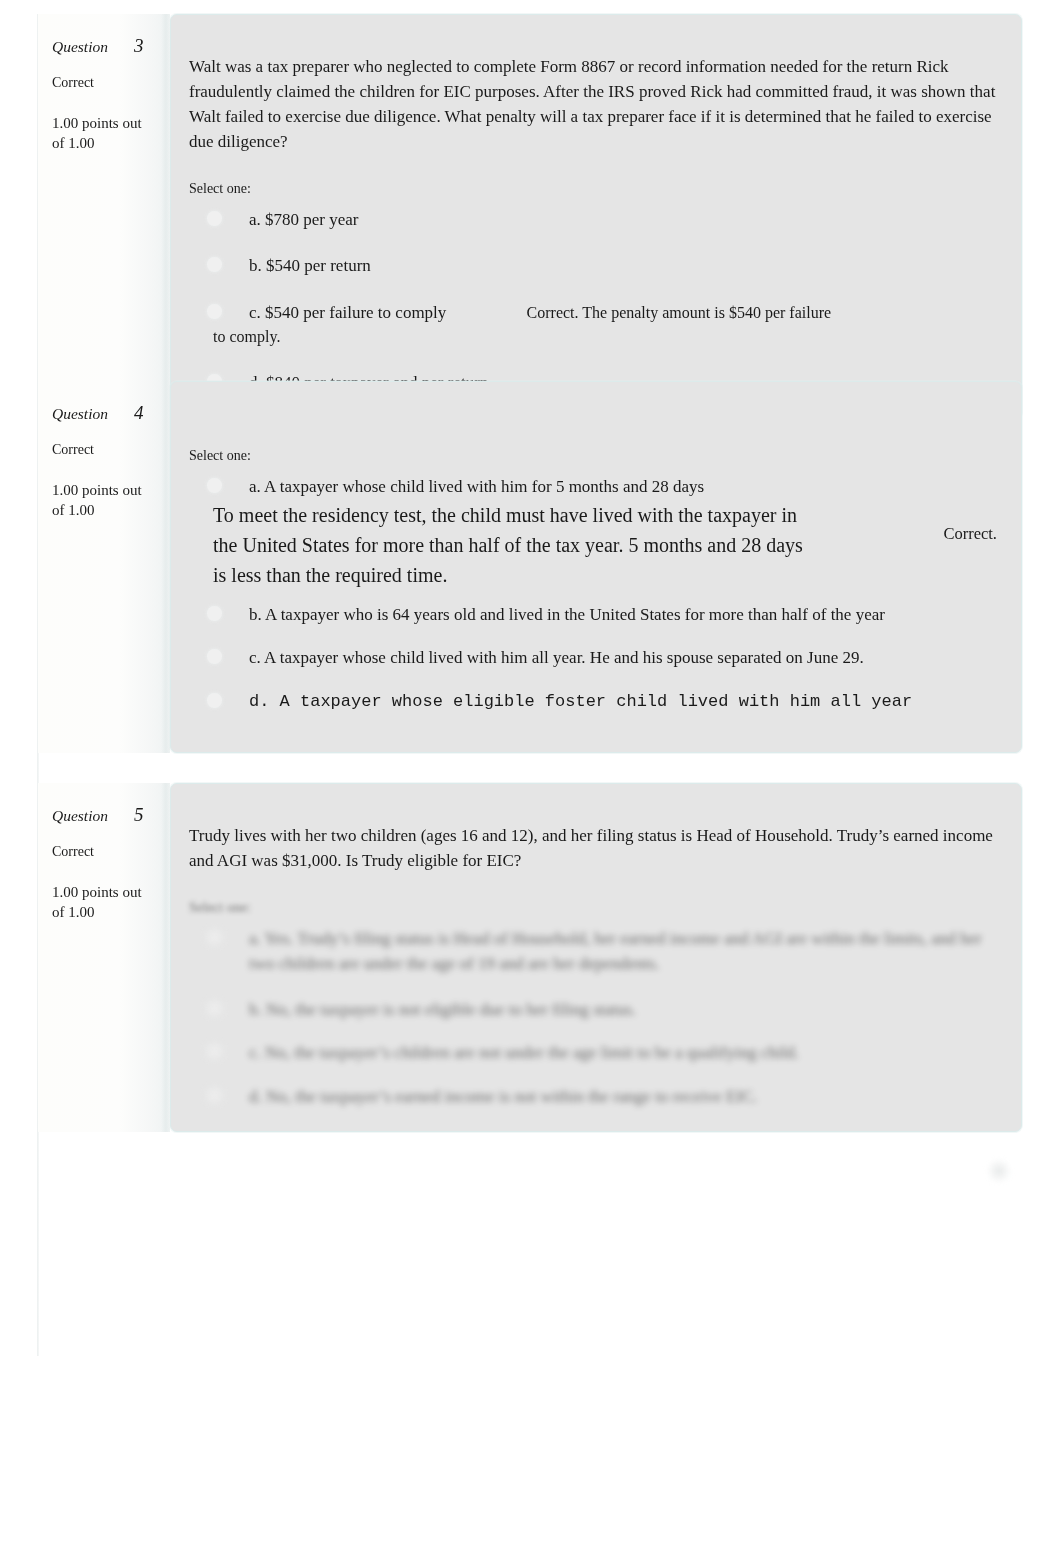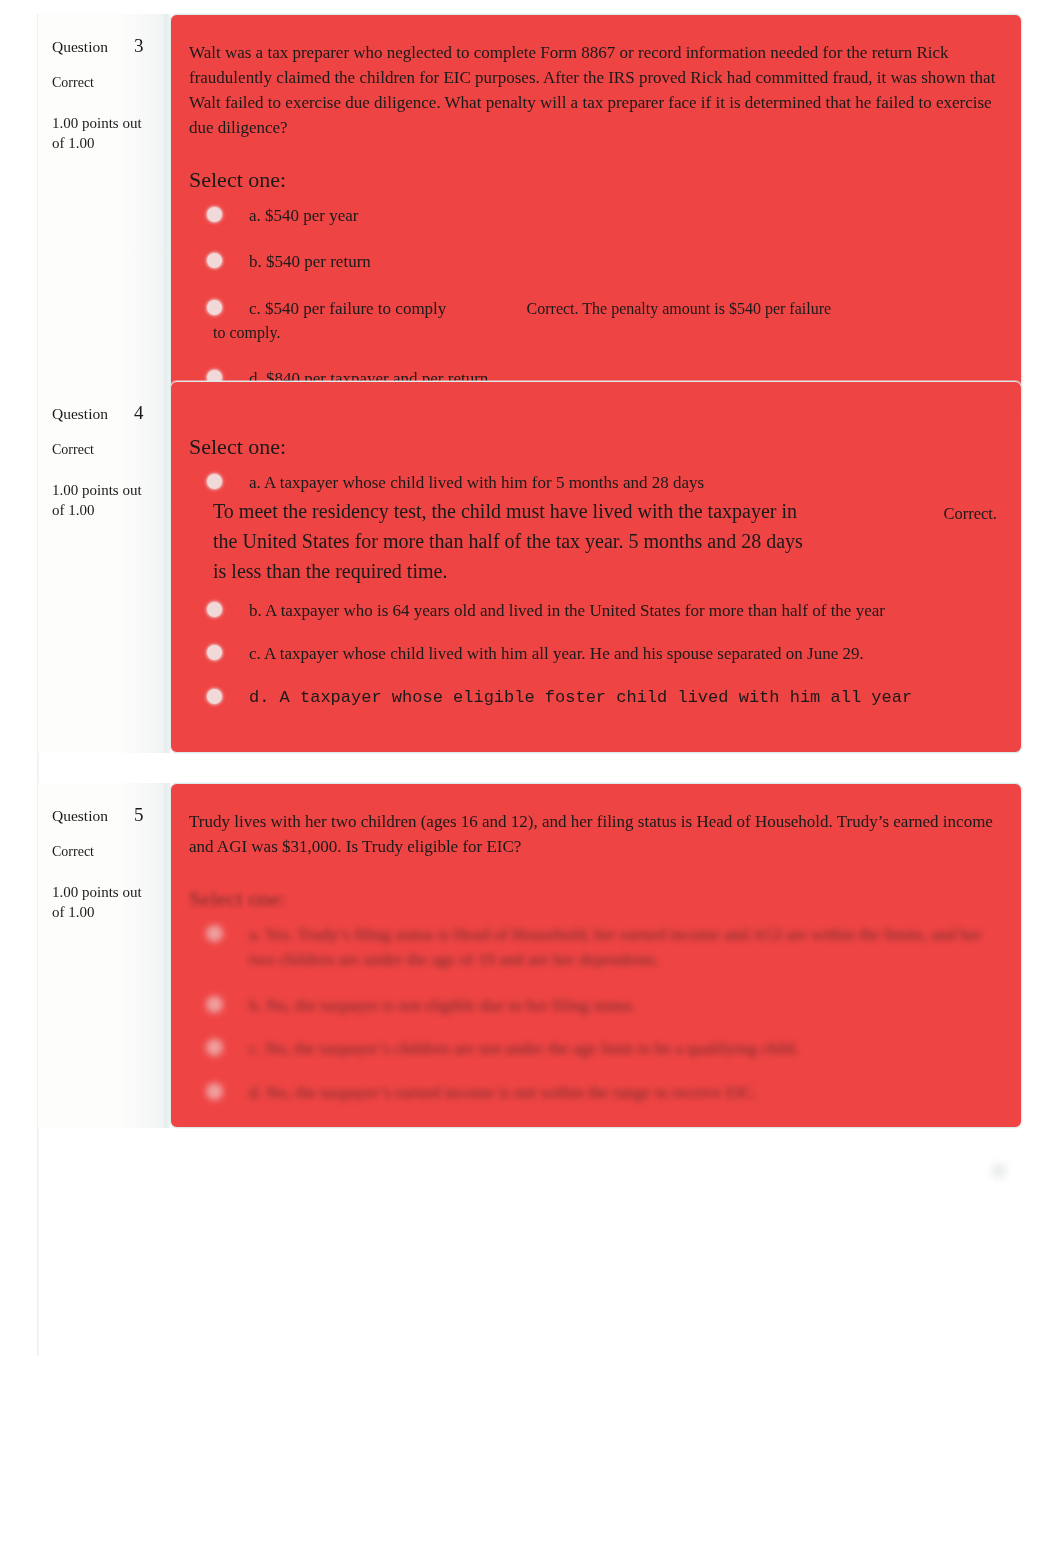--- a/index.html
+++ b/index.html
@@ -47,52 +47,53 @@
     top: 0; right: 0; bottom: 0;
     width: 9px;
     background: linear-gradient(to right, rgba(237,242,242,0) 0%, rgba(228,235,235,0.8) 55%, rgba(248,250,250,0) 100%);
   }
   .qno-row {
     display: flex;
     align-items: baseline;
     gap: 26px;
     font-size: 15.5px;
     line-height: 1.1;
+    font-style: italic;
   }
   .qno-row .qlabel { font-size: 15.5px; }
   .qno-row .qnum { font-size: 19px; }
   .qstate {
     margin-top: 18px;
     font-size: 14px;
   }
   .qgrade {
     margin-top: 22px;
     font-size: 15px;
     line-height: 1.35;
     max-width: 98px;
   }
 
   
   .qcontent {
     flex: 1 1 auto;
     box-sizing: border-box;
-    padding: 26px 24px 22px 18px;
+    padding: 40px 24px 22px 18px;
     border: 1.5px solid #dcebeb;
     border-radius: 7px;
-    background: #ef4444;
+    background: #e5e5e5;
     box-shadow: 0 0 0 1px rgba(226,238,238,0.45);
   }
 
   .qtext {
     font-size: 17px;
     line-height: 1.47;
     margin: 0;
   }
   .select-one {
-    font-size: 22px;
+    font-size: 14px;
     margin: 26px 0 6px 0;
   }
 
   .answers {
     margin: 0;
     padding: 0;
     list-style: none;
   }
   .answer {
     position: relative;
@@ -176,21 +177,21 @@
     <div class="qgrade">1.00 points out of 1.00</div>
   </div>
 
   <div class="qcontent" style="min-height:330px;">
     <p class="qtext">Walt was a tax preparer who neglected to complete Form 8867 or record information needed for the return Rick fraudulently claimed the children for EIC purposes. After the IRS proved Rick had committed fraud, it was shown that Walt failed to exercise due diligence. What penalty will a tax preparer face if it is determined that he failed to exercise due diligence?</p>
     <div class="select-one">Select one:</div>
 
     <ul class="answers">
       <li class="answer">
         <span class="radio"></span>
-        <span>a. $540 per year</span>
+        <span>a. $780 per year</span>
       </li>
       <li class="answer">
         <span class="radio"></span>
         <span>b. $540 per return</span>
       </li>
       <li class="answer">
         <span class="radio"></span>
         <span>c. $540 per failure to comply</span>
         <span class="answer-feedback-inline">Correct. The penalty amount is $540 per failure</span>
         <span class="answer-trailing">to comply.</span>
@@ -209,21 +210,21 @@
       <span class="qlabel">Question</span>
       <span class="qnum">4</span>
     </div>
     <div class="qstate">Correct</div>
     <div class="qgrade">1.00 points out of 1.00</div>
   </div>
 
   <div class="qcontent" style="min-height:372px; position:relative;">
     <div class="select-one">Select one:</div>
 
-    <span class="float-correct" style="right:24px; top:122px;">Correct.</span>
+    <span class="float-correct" style="right:24px; top:142px;">Correct.</span>
 
     <ul class="answers">
       <li class="answer">
         <span class="radio"></span>
         <span>a. A taxpayer whose child lived with him for 5 months and 28 days</span>
         <div class="answer-specific-feedback">To meet the residency test, the child must have lived with the taxpayer in the United States for more than half of the tax year. 5 months and 28 days is less than the required time.</div>
       </li>
       <li class="answer" style="margin-top:12px;">
         <span class="radio"></span>
         <span>b. A taxpayer who is 64 years old and lived in the United States for more than half of the year</span>

